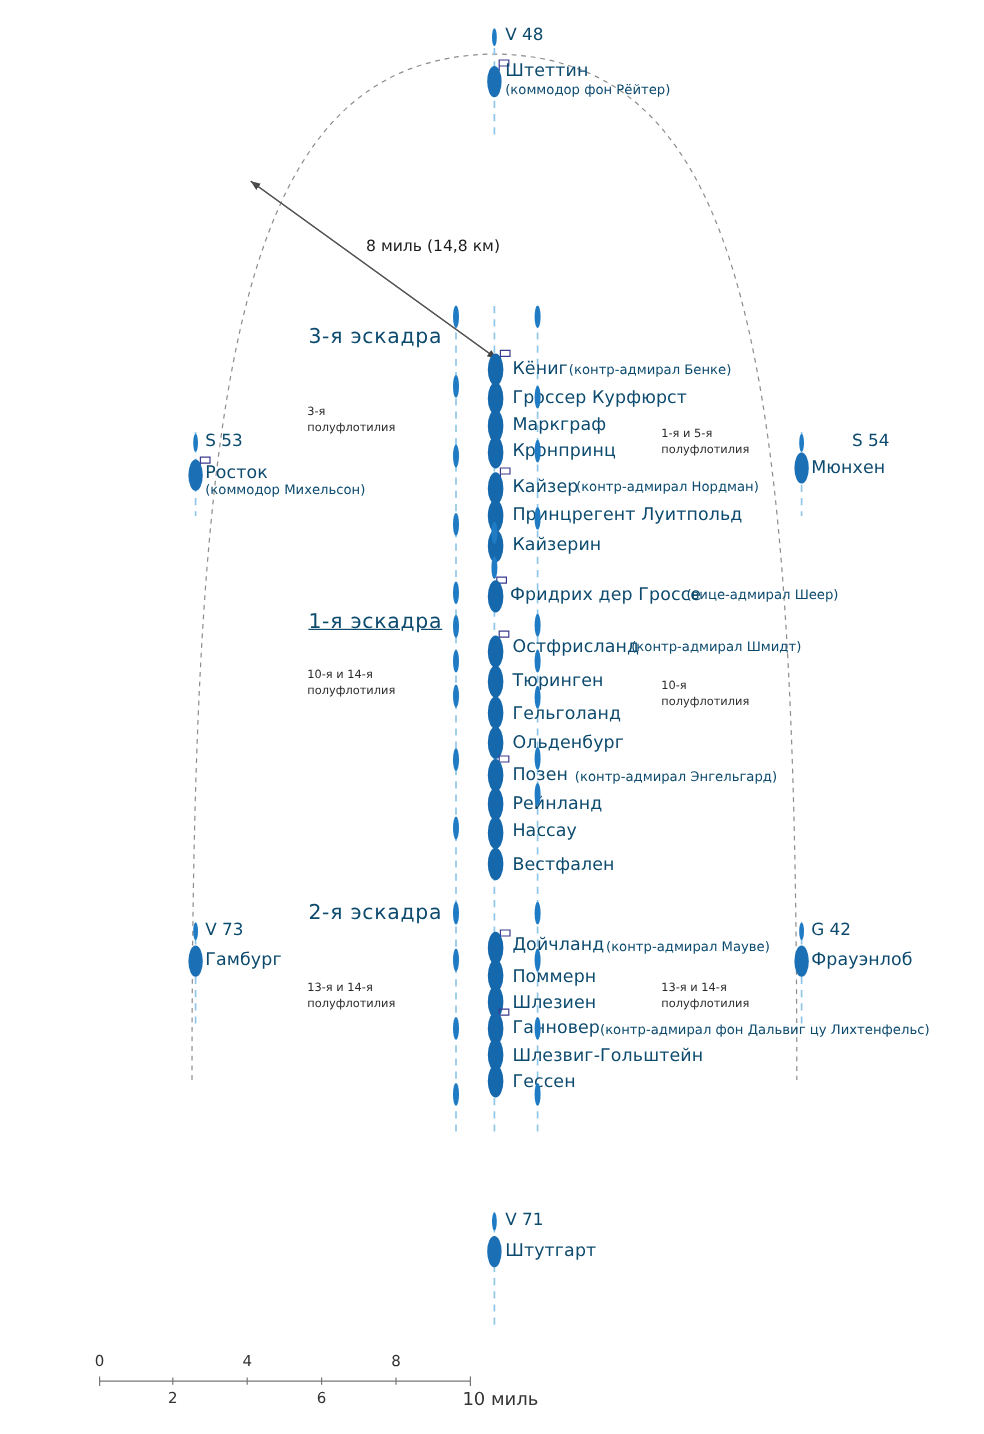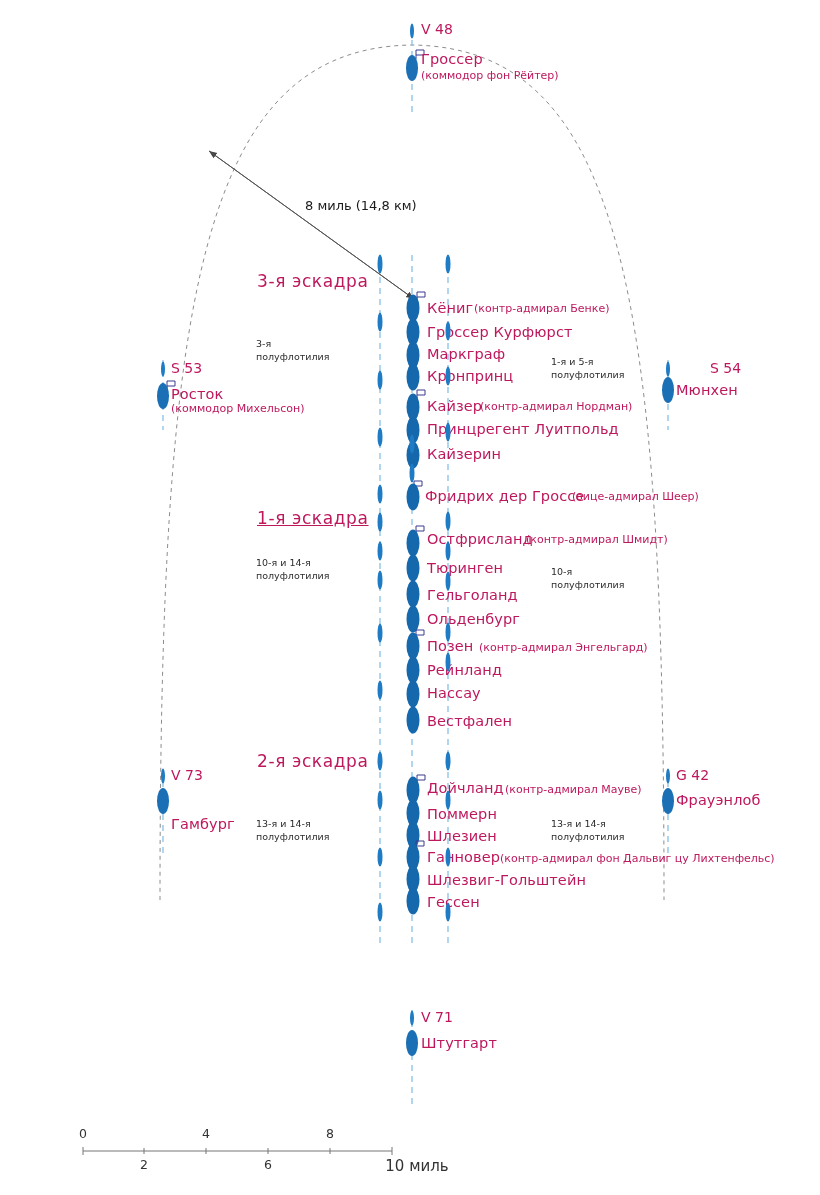--- a/index.html
+++ b/index.html
@@ -36,21 +36,21 @@
     position:absolute;
     width:12px;height:12px;
     transform:translate(-50%,-50%);
   }
 
   
   .lbl{
     position:absolute;
     white-space:nowrap;
     transform:translateY(-50%);
-    color:#be185d;
+    color:#0c4a6e;
   }
   .ship-name{font-size:14.5px;letter-spacing:0.1px;}
   .commander{font-size:11px;}
   .esc-code{font-size:14px;}
   .squadron{font-size:17px;letter-spacing:0.6px;}
   .flotilla{
     position:absolute;font-size:9.5px;line-height:1.35;
     color:#2b2b2b;white-space:nowrap;transform:translateY(-50%);
   }
   .dist-label{font-size:13px;position:absolute;white-space:nowrap;color:#1a1a1a;}
@@ -101,21 +101,21 @@
       <line x1="392" y1="1147" x2="392" y2="1155"></line>
     </g>
   </svg>
 
   <div class="escort tiny" style="left:412px;top:31px;"></div>
   <div class="lbl esc-code" style="left:421px;top:29px;">V 48</div>
   <svg class="pennant" style="left:420px;top:54px;" viewBox="0 0 12 12">
     <path d="M2,11 L2,2 L10,2 L10,7 L2,7" fill="none" stroke="#3b3b8f" stroke-width="1"></path>
   </svg>
   <div class="ship" style="left:412px;top:68px;"></div>
-  <div class="lbl ship-name" style="left:421px;top:59px;">Гроссер</div>
+  <div class="lbl ship-name" style="left:421px;top:59px;">Штеттин</div>
   <div class="lbl commander" style="left:421px;top:75px;">(коммодор фон Рёйтер)</div>
 
   <div class="dist-label" style="left:305px;top:198px;">8 миль (14,8 км)</div>
 
   <div class="lbl squadron" style="left:257px;top:281px;">3-я эскадра</div>
   <div class="lbl squadron" style="left:257px;top:518px;text-decoration:underline;">1-я эскадра</div>
   <div class="lbl squadron" style="left:257px;top:761px;">2-я эскадра</div>
 
   <div class="flotilla" style="left:256px;top:351px;">
     <div>3-я</div>
@@ -147,21 +147,21 @@
   <svg class="pennant" style="left:171px;top:385px;" viewBox="0 0 12 12">
     <path d="M2,11 L2,2 L10,2 L10,7 L2,7" fill="none" stroke="#3b3b8f" stroke-width="1"></path>
   </svg>
   <div class="ship" style="left:163px;top:396px;"></div>
   <div class="lbl ship-name" style="left:171px;top:394px;">Росток</div>
   <div class="lbl commander" style="left:171px;top:408px;">(коммодор Михельсон)</div>
 
   <div class="escort tiny" style="left:163px;top:776px;"></div>
   <div class="lbl esc-code" style="left:171px;top:775px;">V 73</div>
   <div class="ship" style="left:163px;top:801px;"></div>
-  <div class="lbl ship-name" style="left:171px;top:824px;">Гамбург</div>
+  <div class="lbl ship-name" style="left:171px;top:800px;">Гамбург</div>
 
   <div class="escort tiny" style="left:668px;top:369px;"></div>
   <div class="lbl esc-code" style="left:676px;top:368px;margin-left:34px;">S 54</div>
   <div class="ship" style="left:668px;top:390px;"></div>
   <div class="lbl ship-name" style="left:676px;top:390px;">Мюнхен</div>
 
   <div class="escort tiny" style="left:668px;top:776px;"></div>
   <div class="lbl esc-code" style="left:676px;top:775px;">G 42</div>
   <div class="ship" style="left:668px;top:801px;"></div>
   <div class="lbl ship-name" style="left:676px;top:800px;">Фрауэнлоб</div>

